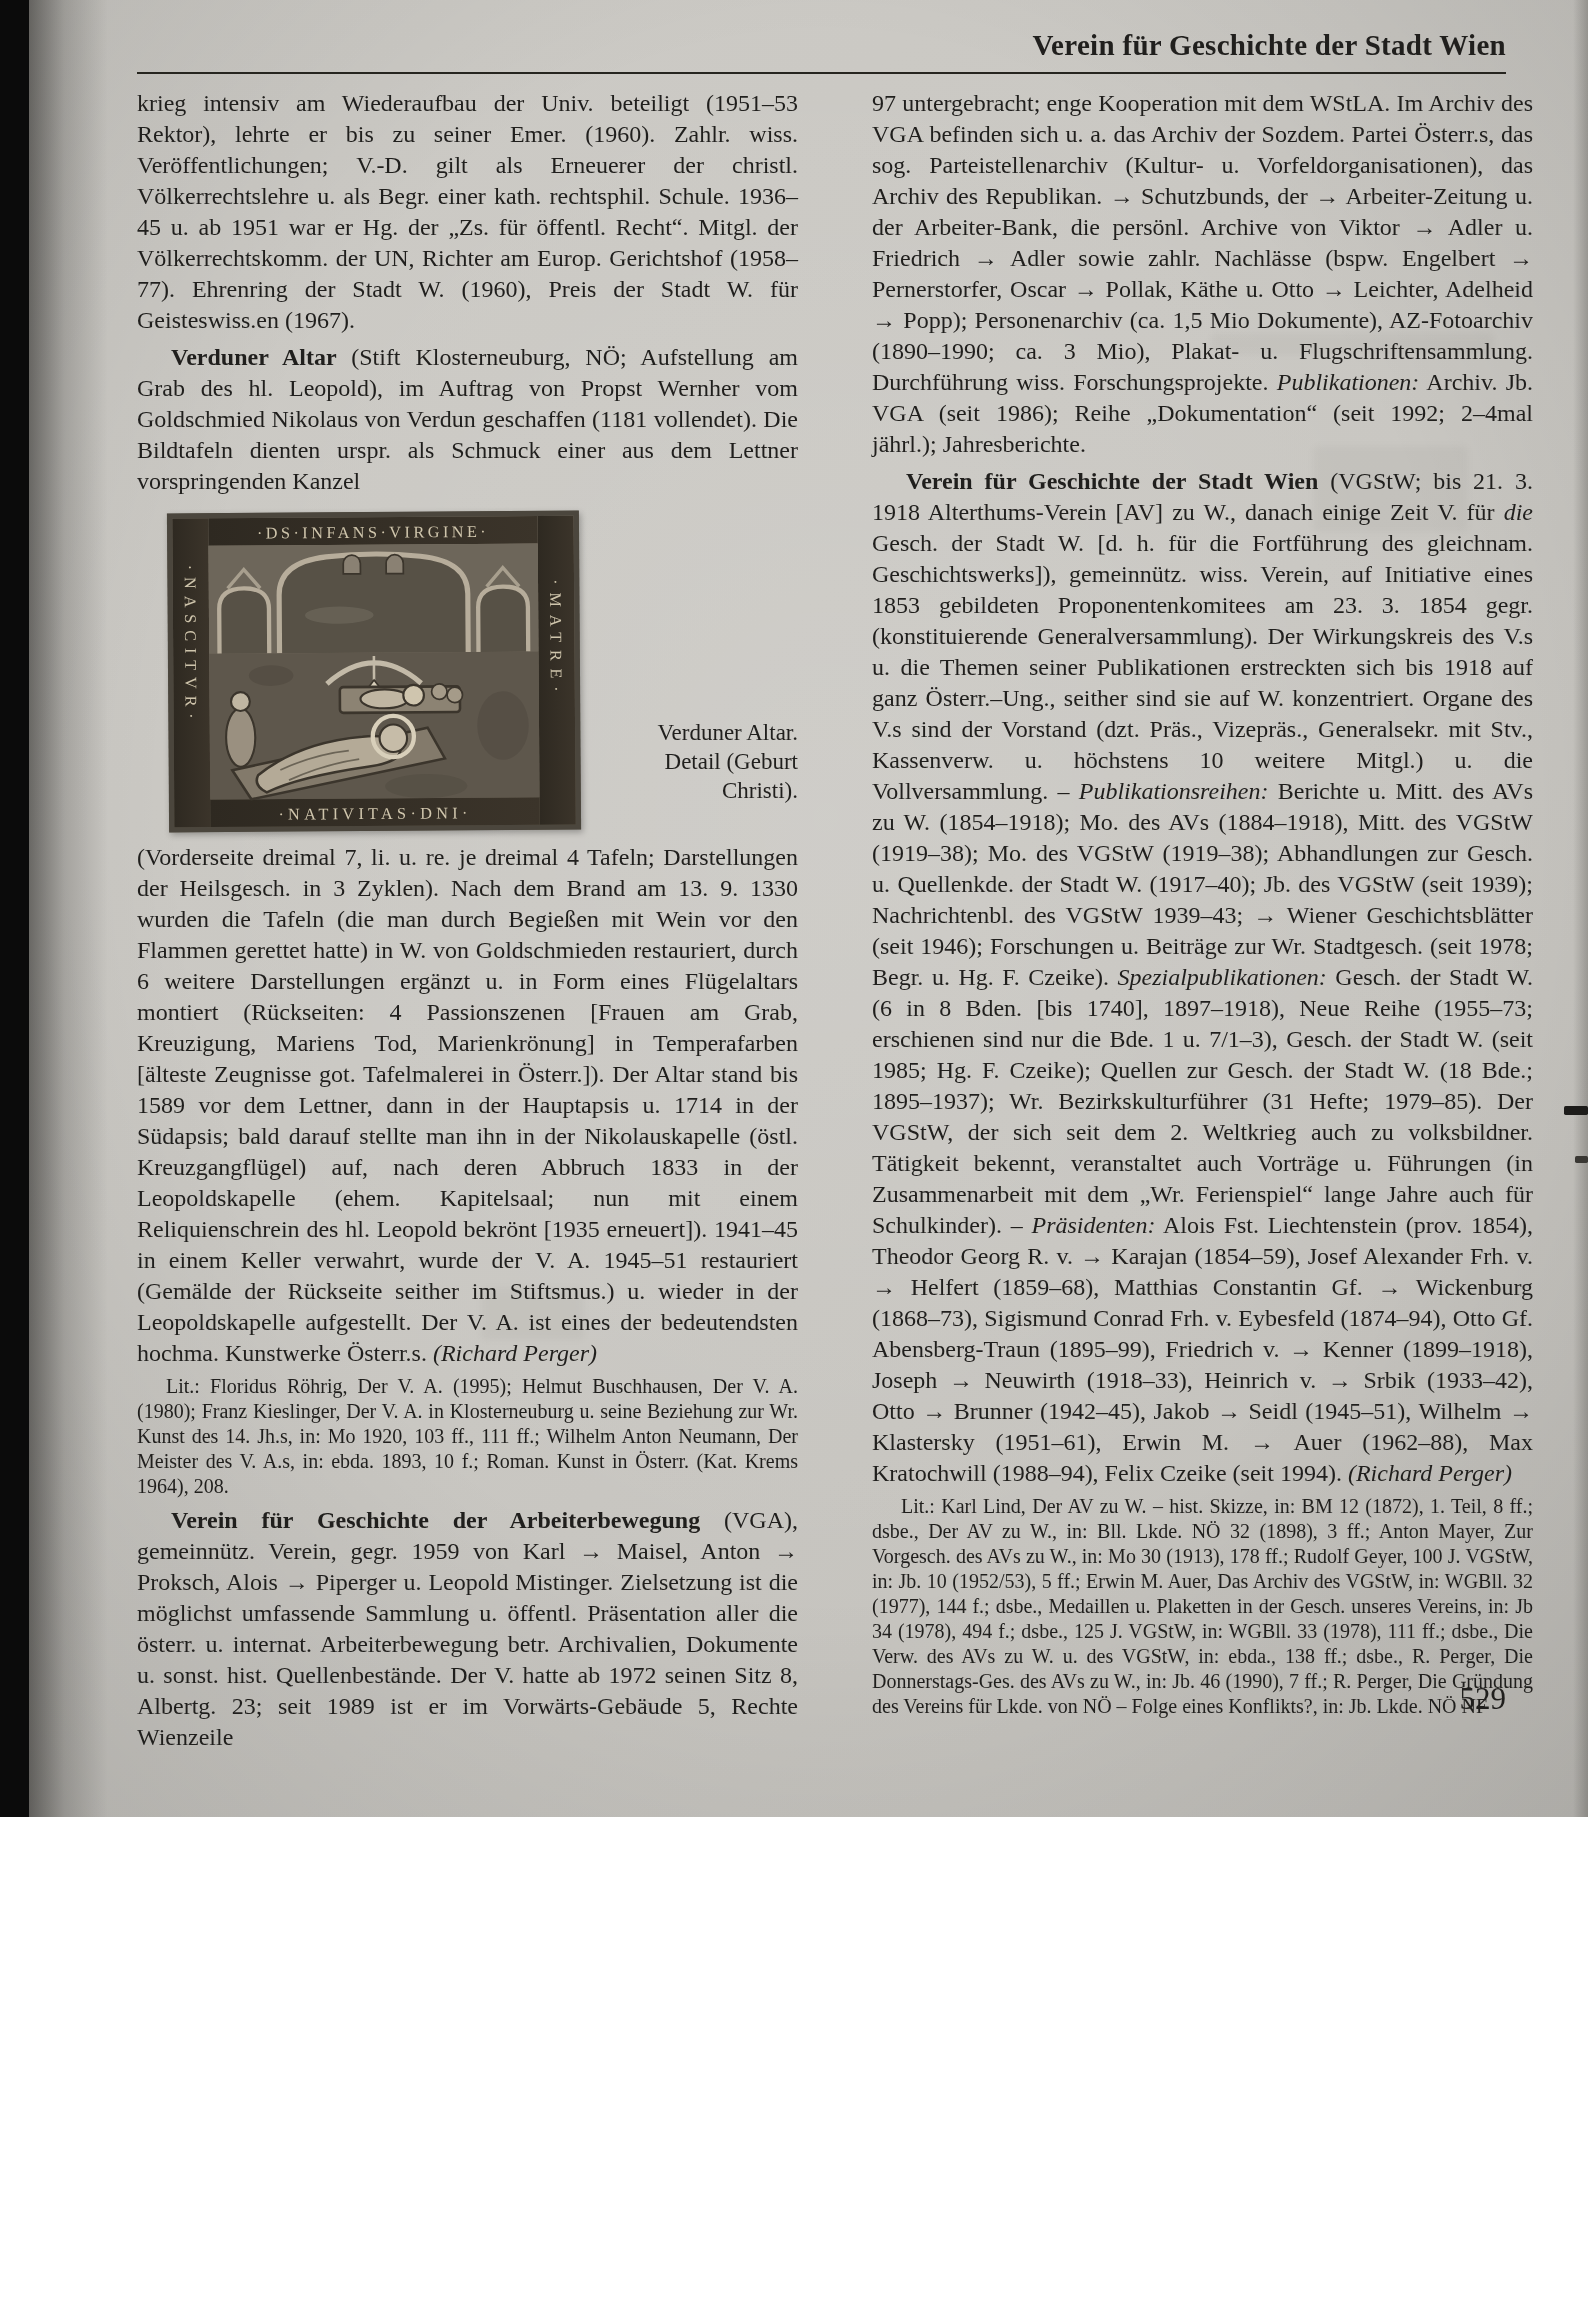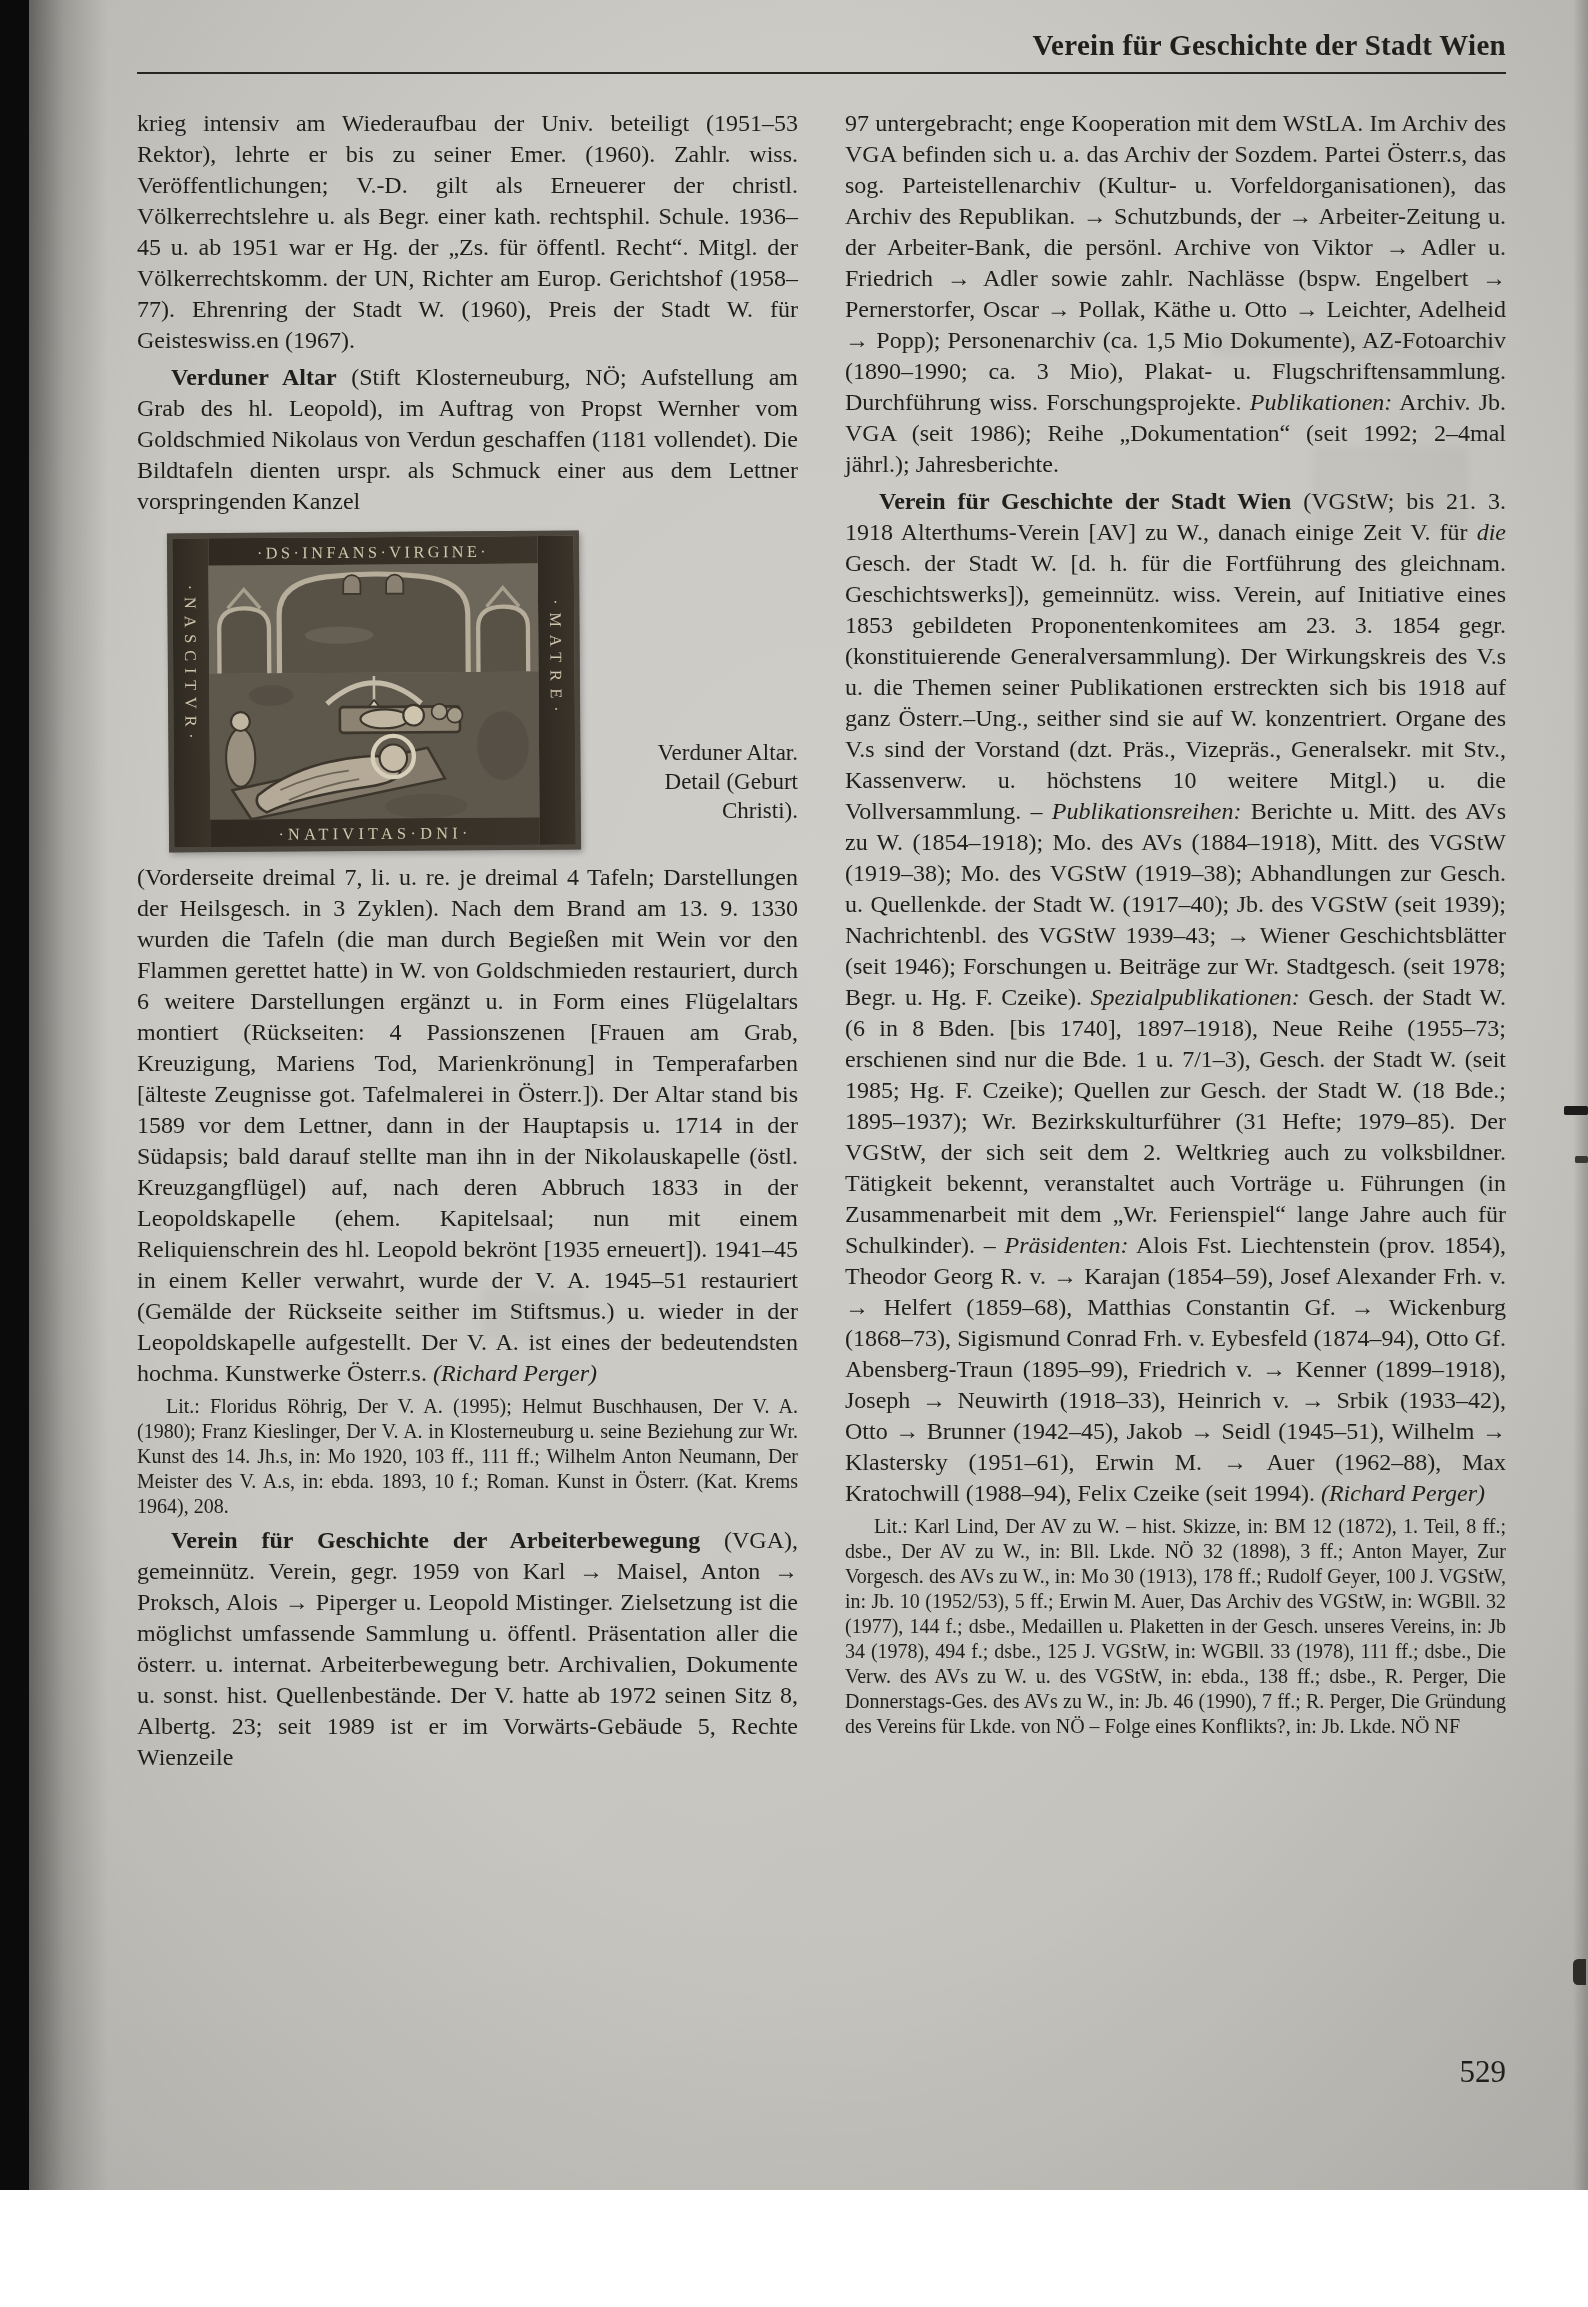--- a/index.html
+++ b/index.html
@@ -1,18 +1,18 @@
 <!DOCTYPE html>
 <html lang="de" style="font-size:13.7px"><head>
 <meta charset="utf-8">
 <style>
   html,body{margin:0;padding:0;}
   .page{
     position:relative;
-    width:1588px;height:2190px;
+    width:1588px;height:1817px;
     background:linear-gradient(135deg,#cdcbc6 0%,#c9c7c2 55%,#c2c0bb 100%);
     font-family:"Liberation Serif","DejaVu Serif",serif;
     color:#201f1d;
     overflow:hidden;
   }
   .page::after{
     content:"";position:absolute;inset:0;pointer-events:none;
     background:radial-gradient(ellipse at 52% 45%,rgba(255,255,255,0.10) 0%,rgba(0,0,0,0) 55%,rgba(0,0,0,0.12) 100%);
   }
   
@@ -27,21 +27,21 @@
   .mark.m3{right:1.7px;top:1959px;width:13.7px;height:26px;background:#2e2c29;border-radius:5.2px 0 0 5.2px;}
   .bleed{position:absolute;z-index:1;background:#6a6862;opacity:0.06;filter:blur(3.4px);border-radius:5.2px;pointer-events:none;}
   .bleed.b1{right:94px;top:333px;width:283px;height:22px;}
   .bleed.b2{right:120px;top:446px;width:155px;height:86px;}
   .bleed.b3{left:481px;top:1288px;width:103px;height:52px;}
 
   .header{position:relative;z-index:2;padding:29px 82px 0 137px;}
   .running-head{margin:0;font-size:29px;font-weight:bold;text-align:right;letter-spacing:0.3px;}
   .rule{border-top:2.6px solid #26251f;margin-top:10.3px;height:0;}
 
-  .columns{position:relative;z-index:2;display:flex;gap:47px;padding:13.7px 82px 0 137px;margin-top:20px;}
+  .columns{position:relative;z-index:2;display:flex;gap:74px;padding:13.7px 82px 0 137px;}
   .col{flex:0 0 661px;width:661px;}
 
   .para{margin:0;text-align:justify;hyphens:auto;-webkit-hyphens:auto;}
   .body{font-size:24px;line-height:31px;}
   .indent{text-indent:34px;}
   .entry{margin-top:6px;}
   .lit{font-size:20px;line-height:25px;margin:5.2px 0;text-indent:29px;}
   .b{font-weight:bold;}
   .i{font-style:italic;}
 

